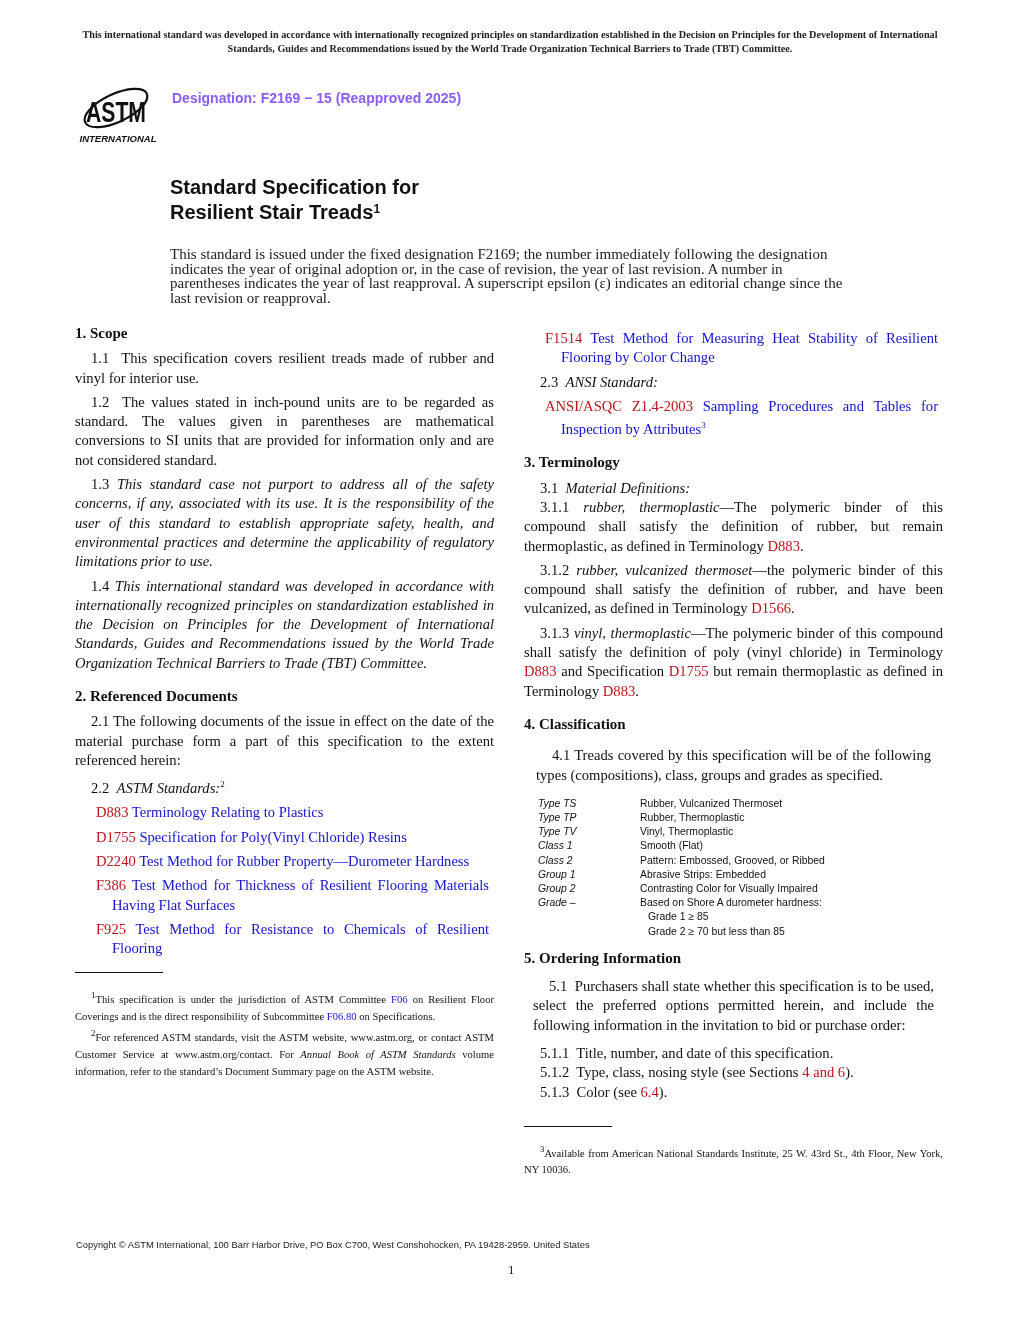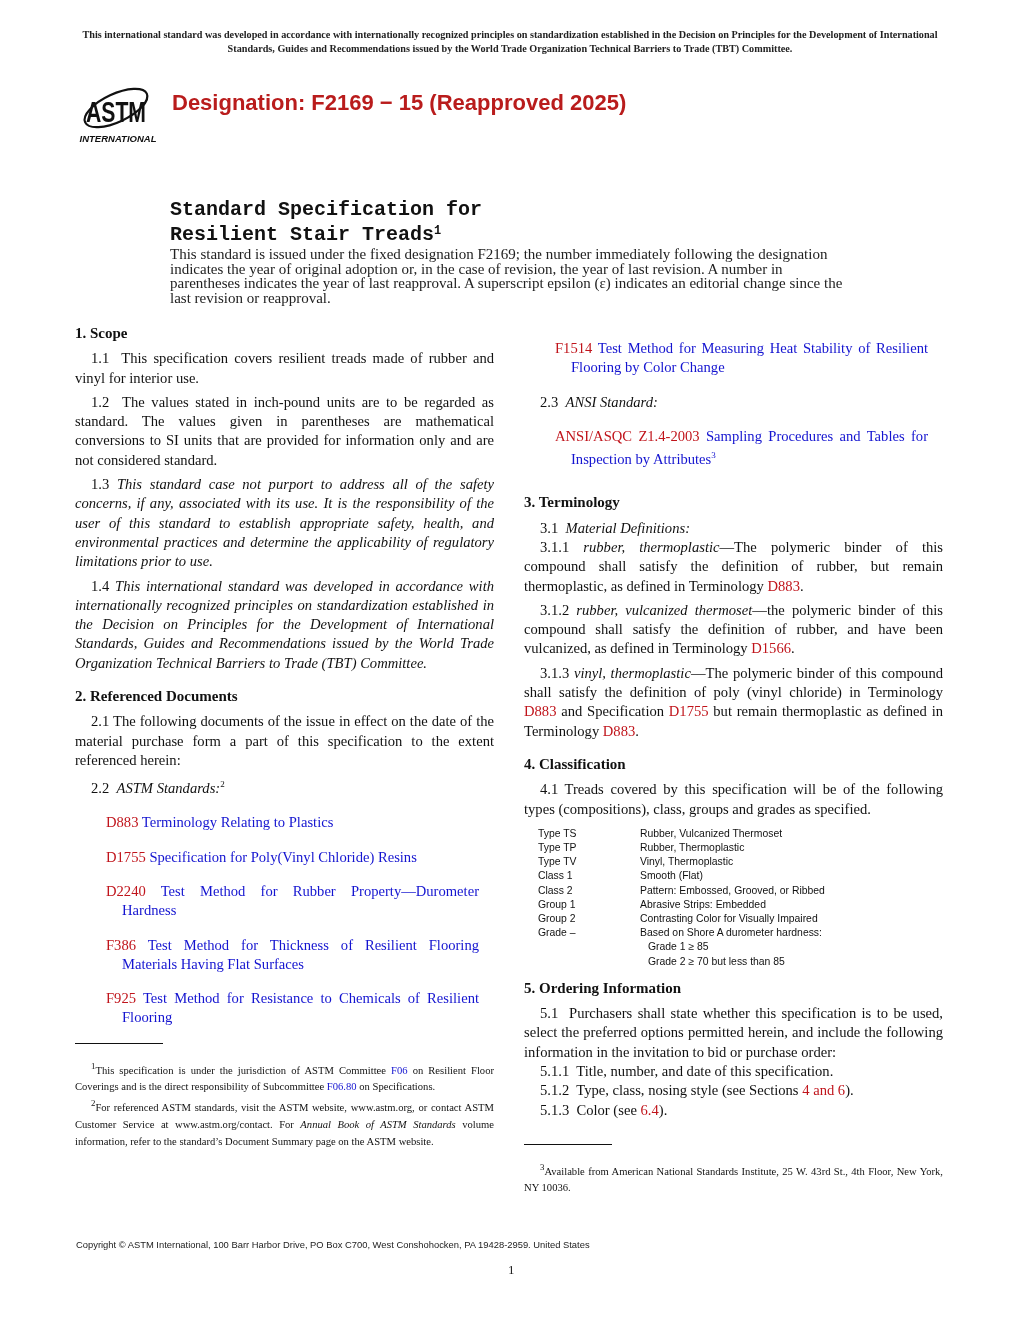--- a/index.html
+++ b/index.html
@@ -1,40 +1,40 @@
 <!DOCTYPE html>
 <html><head>
 <meta charset="utf-8">
 <style>
   html, body { margin: 0; padding: 0; background: #ffffff; }
   body { width: 1020px; height: 1320px; position: relative; overflow: hidden; color: #111; font-family: "Liberation Serif", serif; }
   .abs { position: absolute; }
   .notice { left: 70px; top: 28px; width: 880px; text-align: center; font-size: 10.2px; line-height: 14px; font-family: "Liberation Serif", serif; font-weight: bold; color: #222; }
   .logo { left: 76px; top: 78px; width: 86px; height: 68px; }
-  .designation { left: 172px; top: 90px; font-family: "Liberation Sans", sans-serif; font-weight: bold; font-size: 22px; color: #b91c1c; }
-  .title { left: 170px; top: 175px; font-family: Liberation Mono, monospace; font-weight: bold; font-size: 20px; line-height: 25px; color: #111; margin-top: 22px; }
+  .designation { left: 172px; top: 90px; font-family: "Liberation Sans", sans-serif; font-weight: bold; font-size: 14px; color: #8b5cf6; }
+  .title { left: 170px; top: 175px; font-family: Liberation Sans, sans-serif; font-weight: bold; font-size: 20px; line-height: 25px; color: #111; }
   .title sup { font-size: 12px; vertical-align: top; position: relative; top: -3px; }
   .issued { left: 170px; top: 247px; width: 680px; font-size: 15px; line-height: 14.5px; font-family: "Liberation Serif", serif; color: #222; }
   .col { width: 419px; font-size: 14.6px; line-height: 19.3px; text-align: justify; }
   .col-left { left: 75px; top: 324px; }
   .col-right { left: 524px; top: 324px; }
   .h { font-weight: bold; font-size: 15px; margin: 0 0 6px 0; }
   .p { margin: 0 0 5px 0; text-indent: 16px; }
   .it { font-style: italic; }
-  .ref { padding-left: 32px; text-indent: -16px; margin: 15px; text-align: justify; }
+  .ref { padding-left: 32px; text-indent: -16px; margin: 5px; text-align: justify; }
   .ref .code { color: #c0141b; }
   .ref .rtitle { color: #1414d0; }
   .red { color: #c0141b; }
   .blue { color: #1414d0; }
   .gap { height: 9px; }
   .fn-rule { width: 88px; border-top: 1px solid #111; margin: 14px 0 14px 0; }
   .fn { font-size: 10.6px; line-height: 17px; text-align: justify; margin: 0; text-indent: 16px; }
   .class-table { font-family: "Liberation Sans", sans-serif; font-size: 10.4px; line-height: 14.2px; margin: 8px 0 10px 14px; border-collapse: collapse; }
   .class-table td { padding: 0; vertical-align: top; }
-  .class-table td.k { width: 102px; }
+  .class-table td.k { width: 102px; font-style: italic; }
   .class-table .sub { padding-left: 8px; }
   .sub-item { padding-left: 16px; margin: 0; }
   .copyright { left: 76px; top: 1239px; font-family: "Liberation Sans", sans-serif; font-size: 9.4px; color: #222; }
   .pageno { left: 508px; top: 1262px; font-size: 13px; color: #222; }
 </style>
 </head>
 <body>
 
 <div class="abs notice">This international standard was developed in accordance with internationally recognized principles on standardization established in the Decision on Principles for the Development of International Standards, Guides and Recommendations issued by the World Trade Organization Technical Barriers to Trade (TBT) Committee.</div>
 
@@ -81,21 +81,21 @@
   <p class="p" style="margin:2px 0 0 0"><span>2.3</span>&nbsp; <span class="it">ANSI Standard:</span></p>
   <p class="ref"><span class="code">ANSI/ASQC Z1.4-2003</span> <span class="rtitle">Sampling Procedures and Tables for Inspection by Attributes</span><sup class="blue" style="font-size:9px">3</sup></p>
   <div class="gap"></div>
   <div class="h">3.  Terminology</div>
   <p class="p" style="margin:0"><span>3.1</span>&nbsp; <span class="it">Material Definitions:</span></p>
   <p class="p"><span>3.1.1</span> <span class="it">rubber, thermoplastic</span><span>—The polymeric binder of this compound shall satisfy the definition of rubber, but remain thermoplastic, as defined in Terminology </span><span class="red">D883</span><span>.</span></p>
   <p class="p"><span>3.1.2</span> <span class="it">rubber, vulcanized thermoset</span><span>—the polymeric binder of this compound shall satisfy the definition of rubber, and have been vulcanized, as defined in Terminology </span><span class="red">D1566</span><span>.</span></p>
   <p class="p"><span>3.1.3</span> <span class="it">vinyl, thermoplastic</span><span>—The polymeric binder of this compound shall satisfy the definition of poly (vinyl chloride) in Terminology </span><span class="red">D883</span><span> and Specification </span><span class="red">D1755</span><span> but remain thermoplastic as defined in Terminology </span><span class="red">D883</span><span>.</span></p>
   <div class="gap"></div>
   <div class="h">4.  Classification</div>
-  <p class="p" style="margin:0"><span>4.1</span> <span>Treads covered by this specification will be of the following types (compositions), class, groups and grades as specified.</span></p>
+  <p class="p" style="margin:12px"><span>4.1</span> <span>Treads covered by this specification will be of the following types (compositions), class, groups and grades as specified.</span></p>
   <table class="class-table">
     <tbody id="class-rows">
         <tr>
           <td class="k">Type TS</td>
           <td>Rubber, Vulcanized Thermoset</td>
         </tr>
         <tr>
           <td class="k">Type TP</td>
           <td>Rubber, Thermoplastic</td>
         </tr>
@@ -127,21 +127,21 @@
           <td class="k"></td>
           <td class="sub">Grade 1 ≥ 85</td>
         </tr>
         <tr>
           <td class="k"></td>
           <td class="sub">Grade 2 ≥ 70 but less than 85</td>
         </tr>
       </tbody>
   </table>
   <div class="h">5.  Ordering Information</div>
-  <p class="p" style="margin:0"><span>5.1</span>&nbsp; <span>Purchasers shall state whether this specification is to be used, select the preferred options permitted herein, and include the following information in the invitation to bid or purchase order:</span></p>
+  <p class="p" style="margin:9px"><span>5.1</span>&nbsp; <span>Purchasers shall state whether this specification is to be used, select the preferred options permitted herein, and include the following information in the invitation to bid or purchase order:</span></p>
   <p class="sub-item"><span>5.1.1</span>&nbsp; <span>Title, number, and date of this specification.</span></p>
   <p class="sub-item"><span>5.1.2</span>&nbsp; <span>Type, class, nosing style (see Sections </span><span class="red">4 and 6</span><span>).</span></p>
   <p class="sub-item"><span>5.1.3</span>&nbsp; <span>Color (see </span><span class="red">6.4</span><span>).</span></p>
 
   <div class="fn-rule" style="margin-top:24px"></div>
   <p class="fn"><sup>3</sup><span>Available from American National Standards Institute, 25 W. 43rd St., 4th Floor, New York, NY 10036.</span></p>
 </div>
 
 <div class="abs copyright">Copyright © ASTM International, 100 Barr Harbor Drive, PO Box C700, West Conshohocken, PA 19428-2959. United States</div>
 <div class="abs pageno">1</div>

